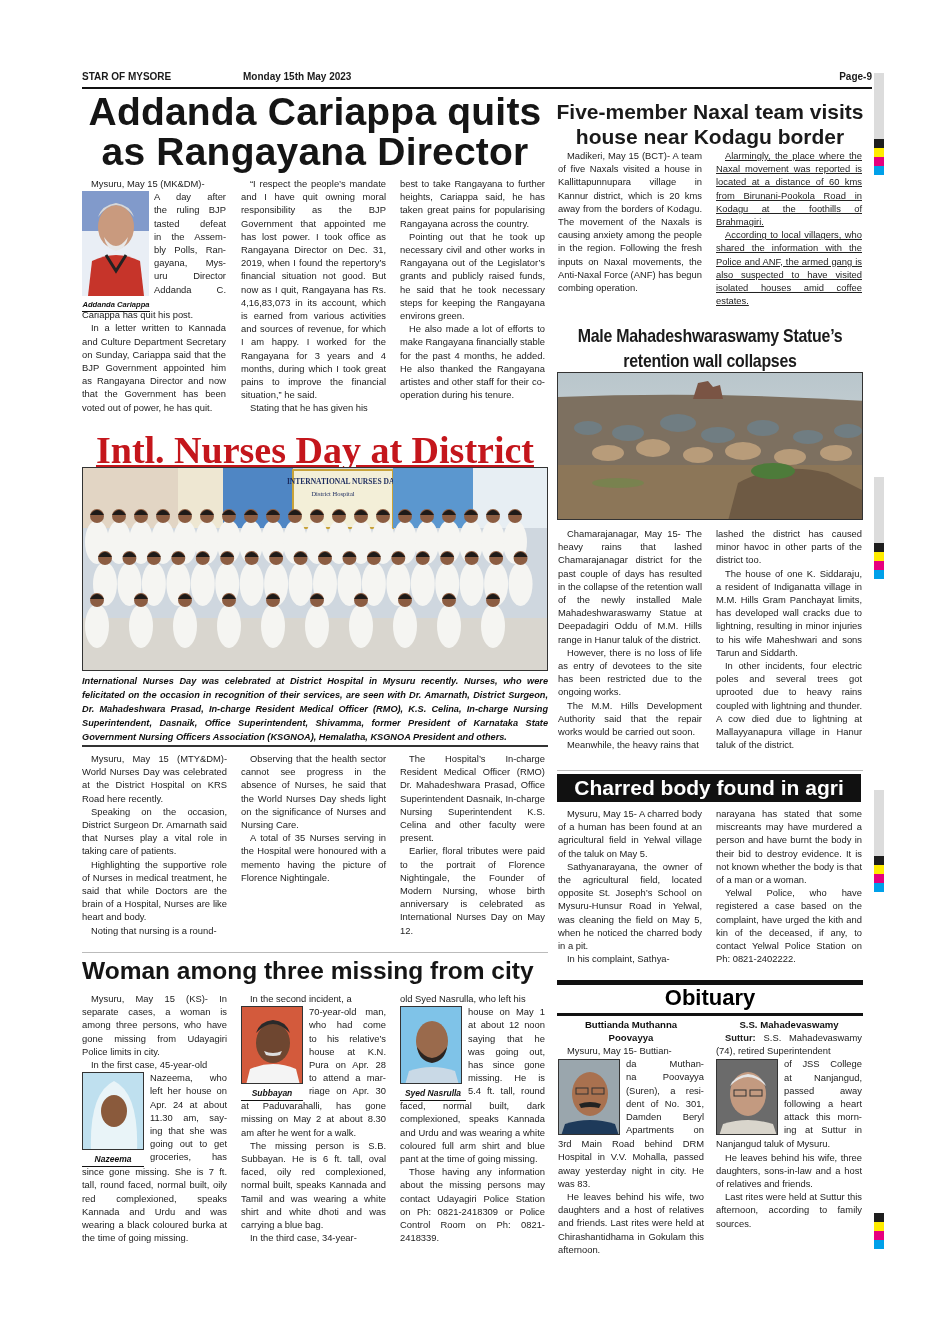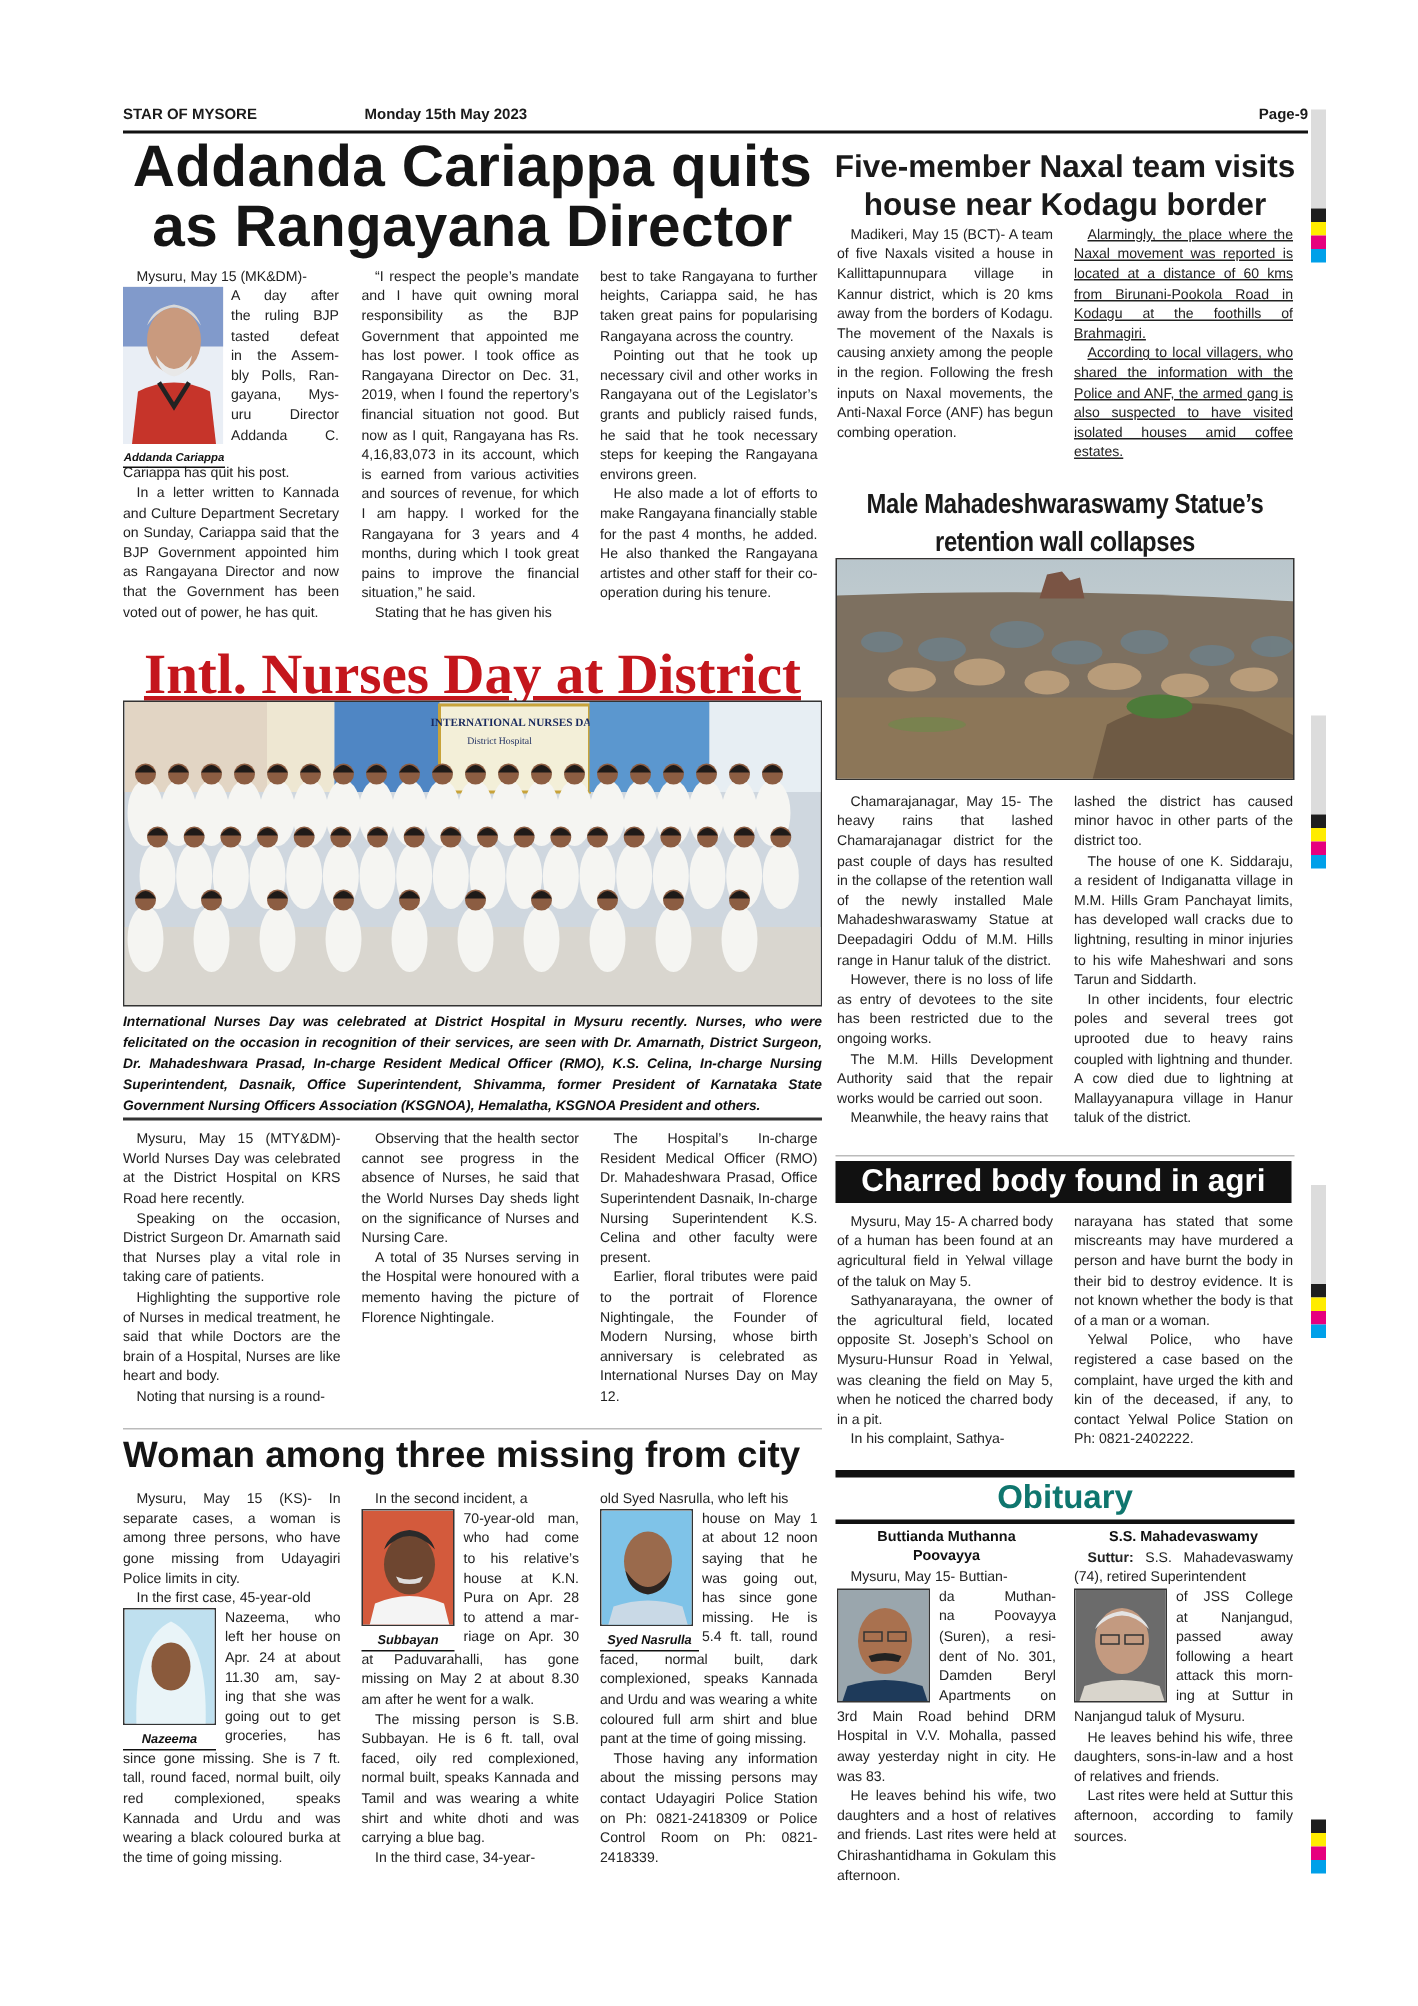--- a/index.html
+++ b/index.html
@@ -22,21 +22,21 @@
   .cbar .gray { width: 10px; background: #dcdcdc; }
   .cbar .sw { width: 10px; height: 9px; }
 
   
   .h-main { left: 82px; top: 92px; width: 466px; text-align: center; font-family: "Liberation Sans", sans-serif; font-weight: 900; font-size: 39px; line-height: 40px; color: #151515; letter-spacing: 0.2px; }
   .h-naxal { left: 555px; top: 99px; width: 310px; text-align: center; font-weight: bold; font-size: 21px; line-height: 25px; color: #1a1a1a; }
   .h-statue { left: 555px; top: 323px; width: 310px; text-align: center; font-family: "Liberation Sans", sans-serif; font-weight: bold; font-size: 18.5px; line-height: 25px; color: #1a1a1a; transform: scaleX(0.86); transform-origin: center top; letter-spacing: -0.3px; }
   .h-nurses { left: 82px; top: 432px; width: 466px; text-align: center; font-family: "Liberation Serif", serif; font-weight: bold; font-size: 38px; line-height: 36px; color: #c4161c; text-decoration: underline; }
   .h-charred { left: 557px; top: 774px; width: 304px; height: 28px; background: #111; color: #fff; font-weight: bold; font-size: 21px; line-height: 28px; text-align: center; }
   .h-woman { left: 82px; top: 955px; width: 466px; text-align: left; font-weight: bold; font-size: 24.5px; line-height: 32px; color: #151515; }
-  .h-obit { left: 555px; top: 984px; width: 310px; text-align: center; font-weight: bold; font-size: 22px; line-height: 28px; color: #0f766e; }
+  .h-obit { left: 555px; top: 984px; width: 310px; text-align: center; font-weight: bold; font-size: 22px; line-height: 28px; color: #000000; }
   .obit-rule { left: 557px; top: 1013px; width: 306px; height: 3px; background: #111; }
   .obit-name { font-weight: bold; font-size: 9.6px; line-height: 13px; text-align: center; color: #111; }
 
   
   .photo { position: absolute; border: 1px solid #333; overflow: hidden; }
   .caption { position: absolute; font-family: "Liberation Sans", sans-serif; font-style: italic; font-weight: bold; font-size: 8.5px; text-align: center; border-bottom: 1px solid #111; color: #111; }
   .cutline { left: 82px; top: 674px; width: 466px; font-style: italic; font-weight: bold; font-size: 9.2px; line-height: 14px; text-align: justify; color: #111; border-bottom: 2px solid #333; padding-bottom: 1px; }
   .sep-thin { height: 1px; background: #bbb; }
   .sep-black { height: 5px; background: #111; }
 </style>

